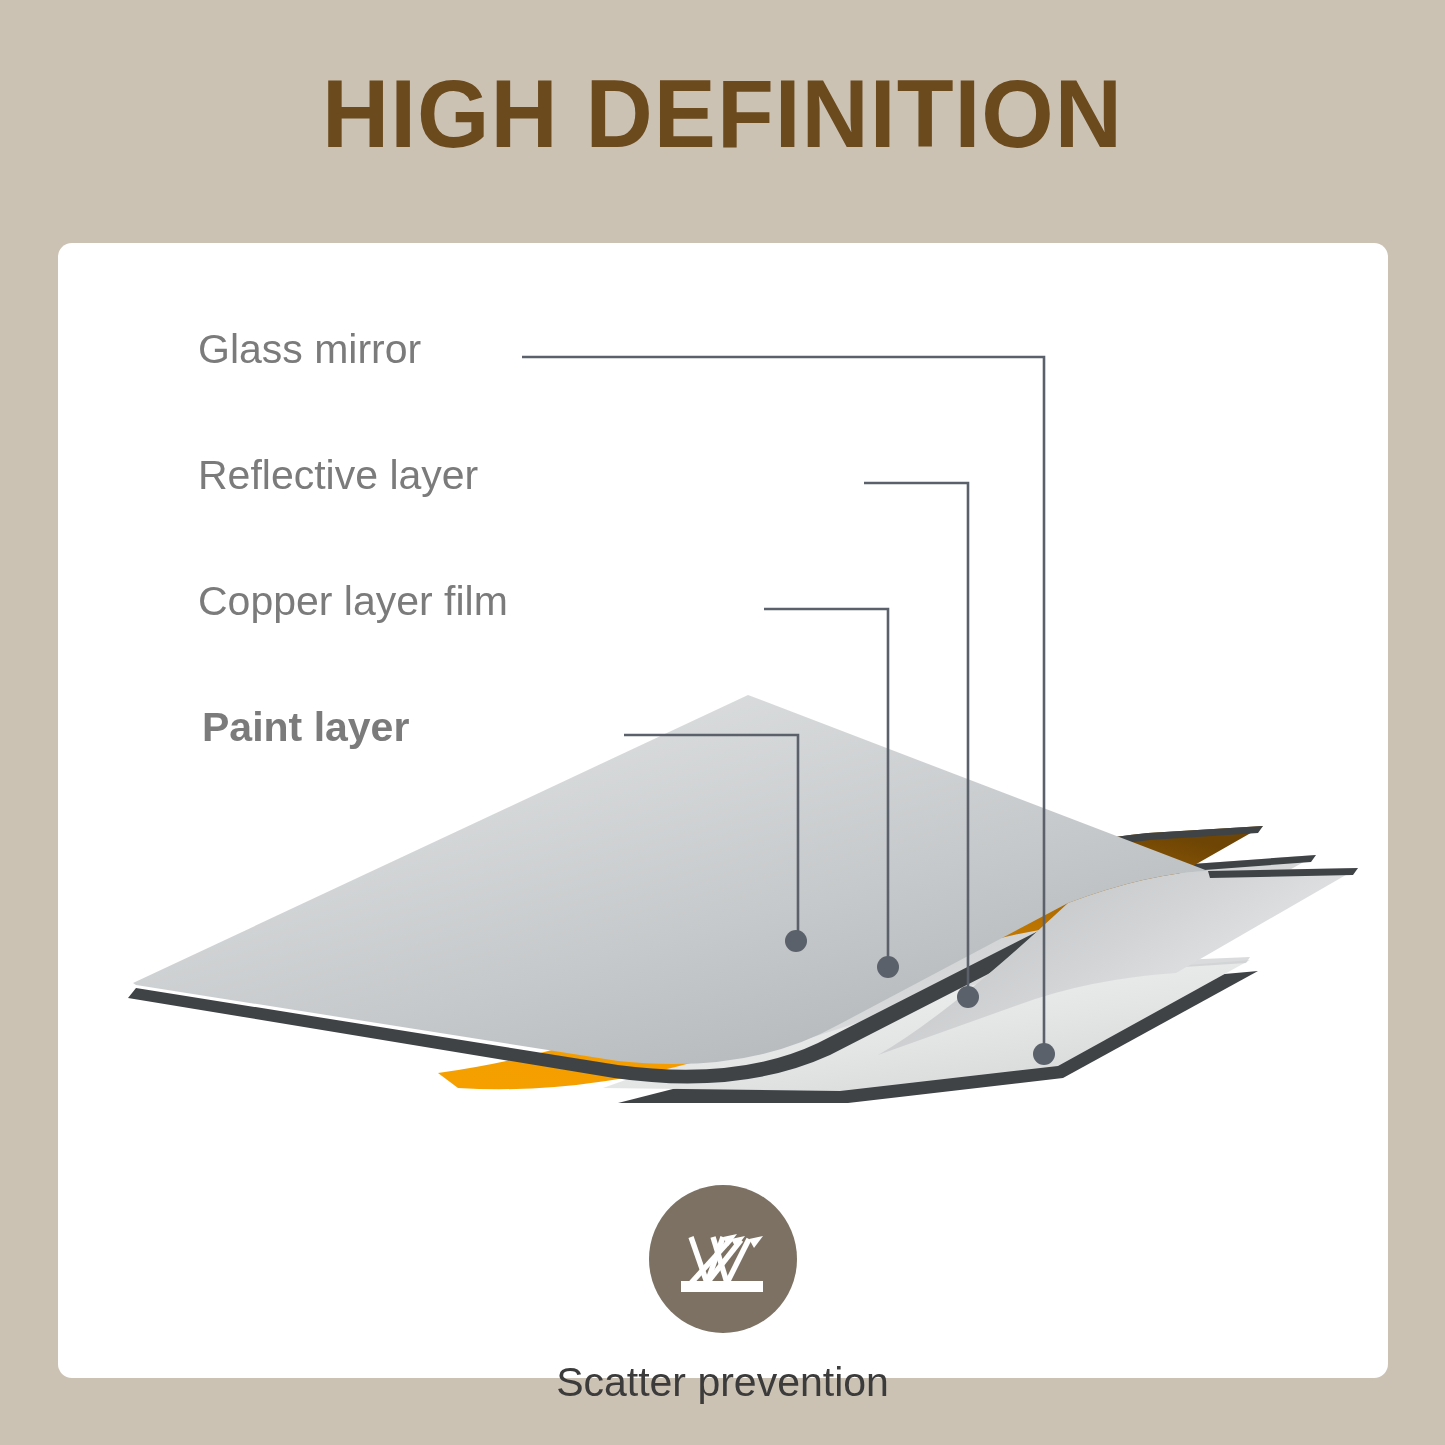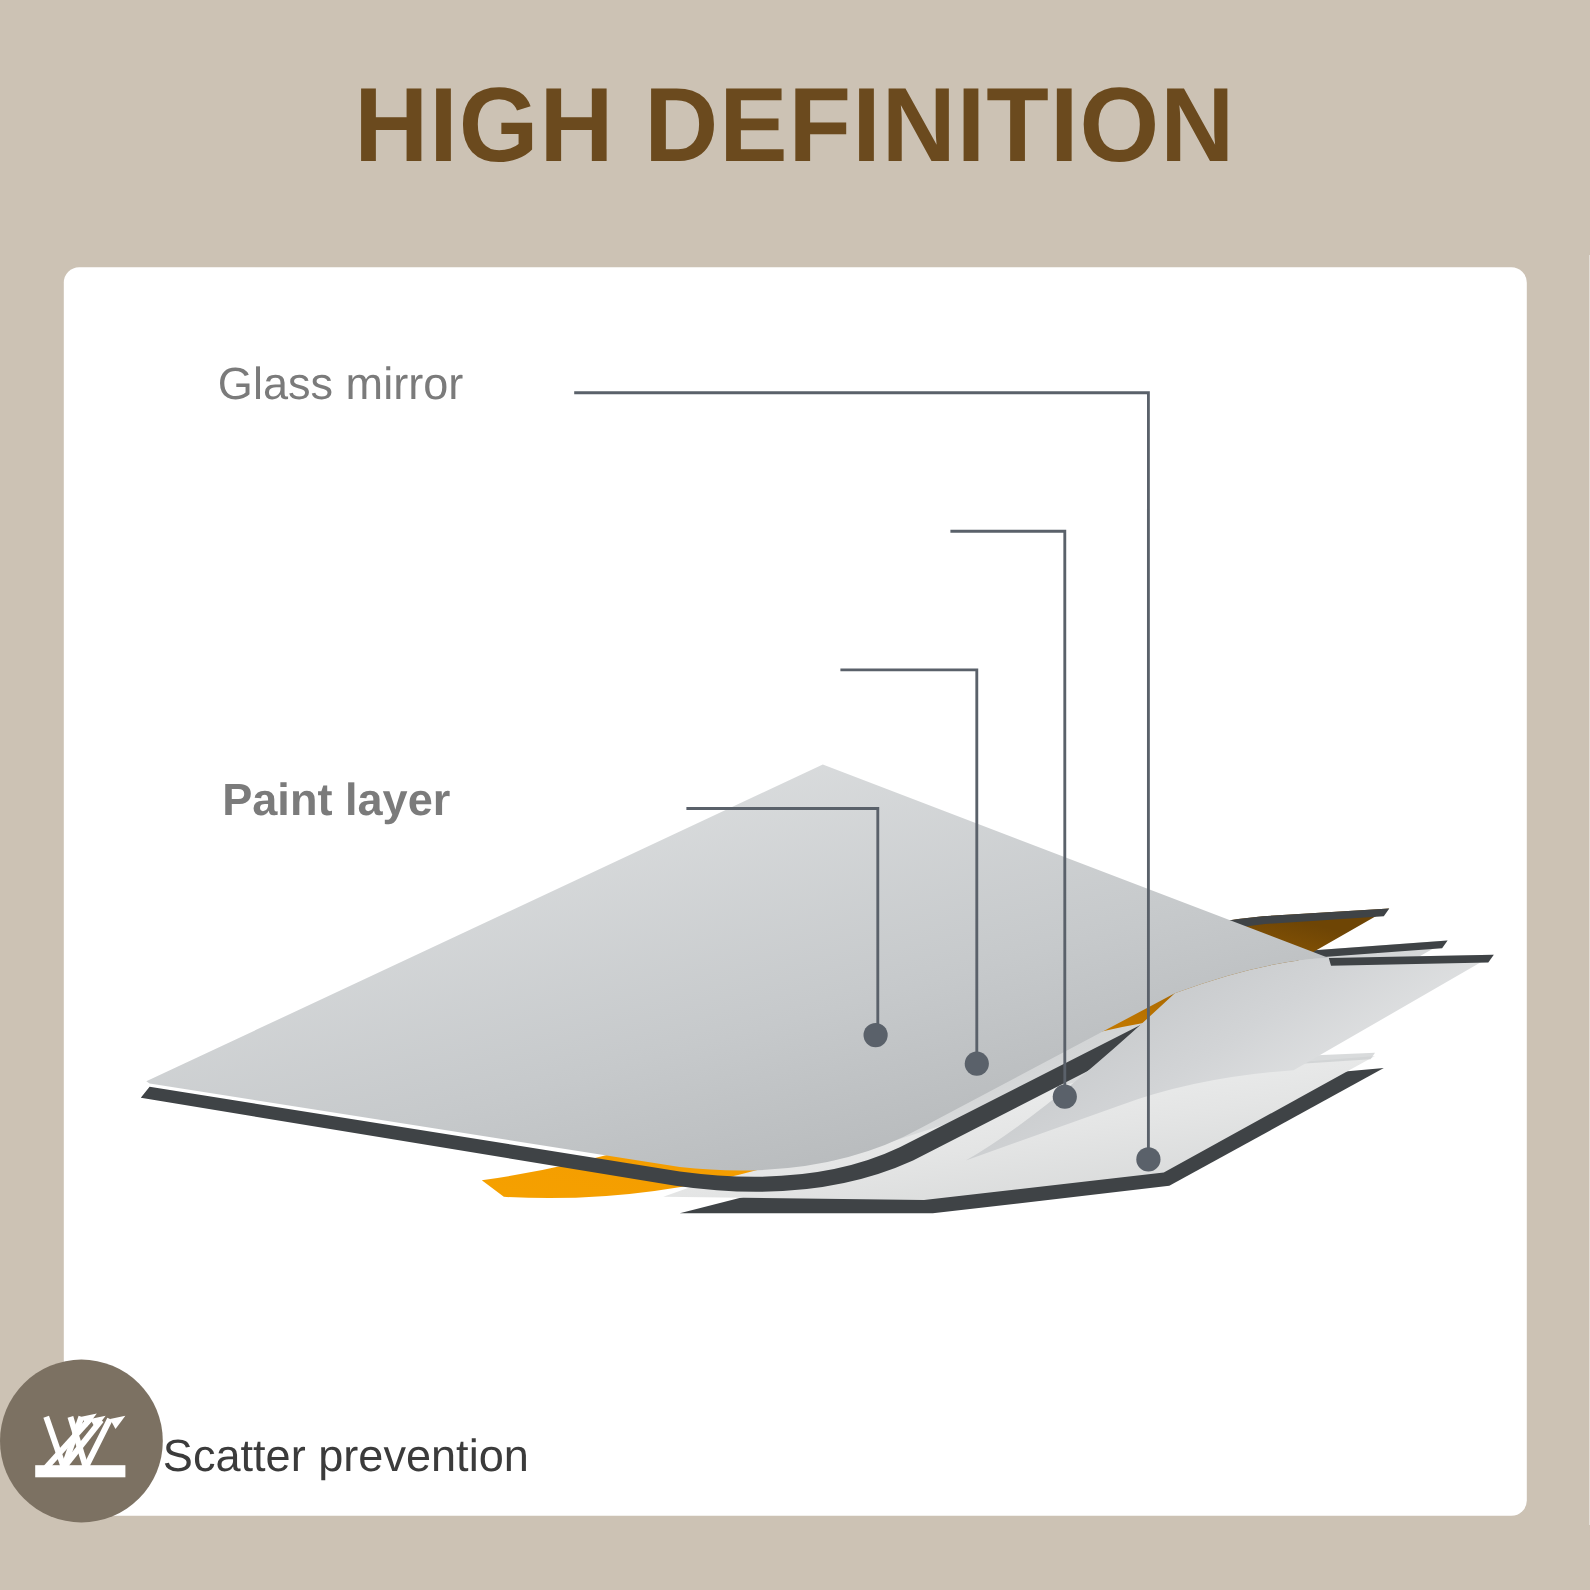--- a/index.html
+++ b/index.html
@@ -74,21 +74,21 @@
     position: absolute;
     left: 0;
     top: 1185px;
     width: 1445px;
     height: 250px;
     display: flex;
   }
   .feature {
     flex: 1 1 0;
     display: flex;
-    flex-direction: row;
+    flex-direction: column;
     align-items: center;
   }
   .feature-icon {
     width: 148px;
     height: 148px;
     border-radius: 50%;
     background: #7c7162;
     display: flex;
     align-items: center;
     justify-content: center;
@@ -198,20 +198,22 @@
 
       <g fill="#5a616a">
         <circle cx="738" cy="698" r="11"></circle>
         <circle cx="830" cy="724" r="11"></circle>
         <circle cx="910" cy="754" r="11"></circle>
         <circle cx="986" cy="811" r="11"></circle>
       </g>
     </svg>
 
     <div class="layer-label lbl-0">Glass mirror</div>
+    <div class="layer-label lbl-1">Reflective layer</div>
+    <div class="layer-label lbl-2">Copper layer film</div>
     <div class="layer-label lbl-3">Paint layer</div>
   </div>
 
   <div class="features">
 
     <div class="feature">
       <div class="feature-icon">
         <svg width="104" height="104" viewBox="0 0 104 104">
           <g stroke="#ffffff" stroke-width="5.4" stroke-linecap="butt" fill="none">
             <path d="M 20 30 L 36 76"></path>

